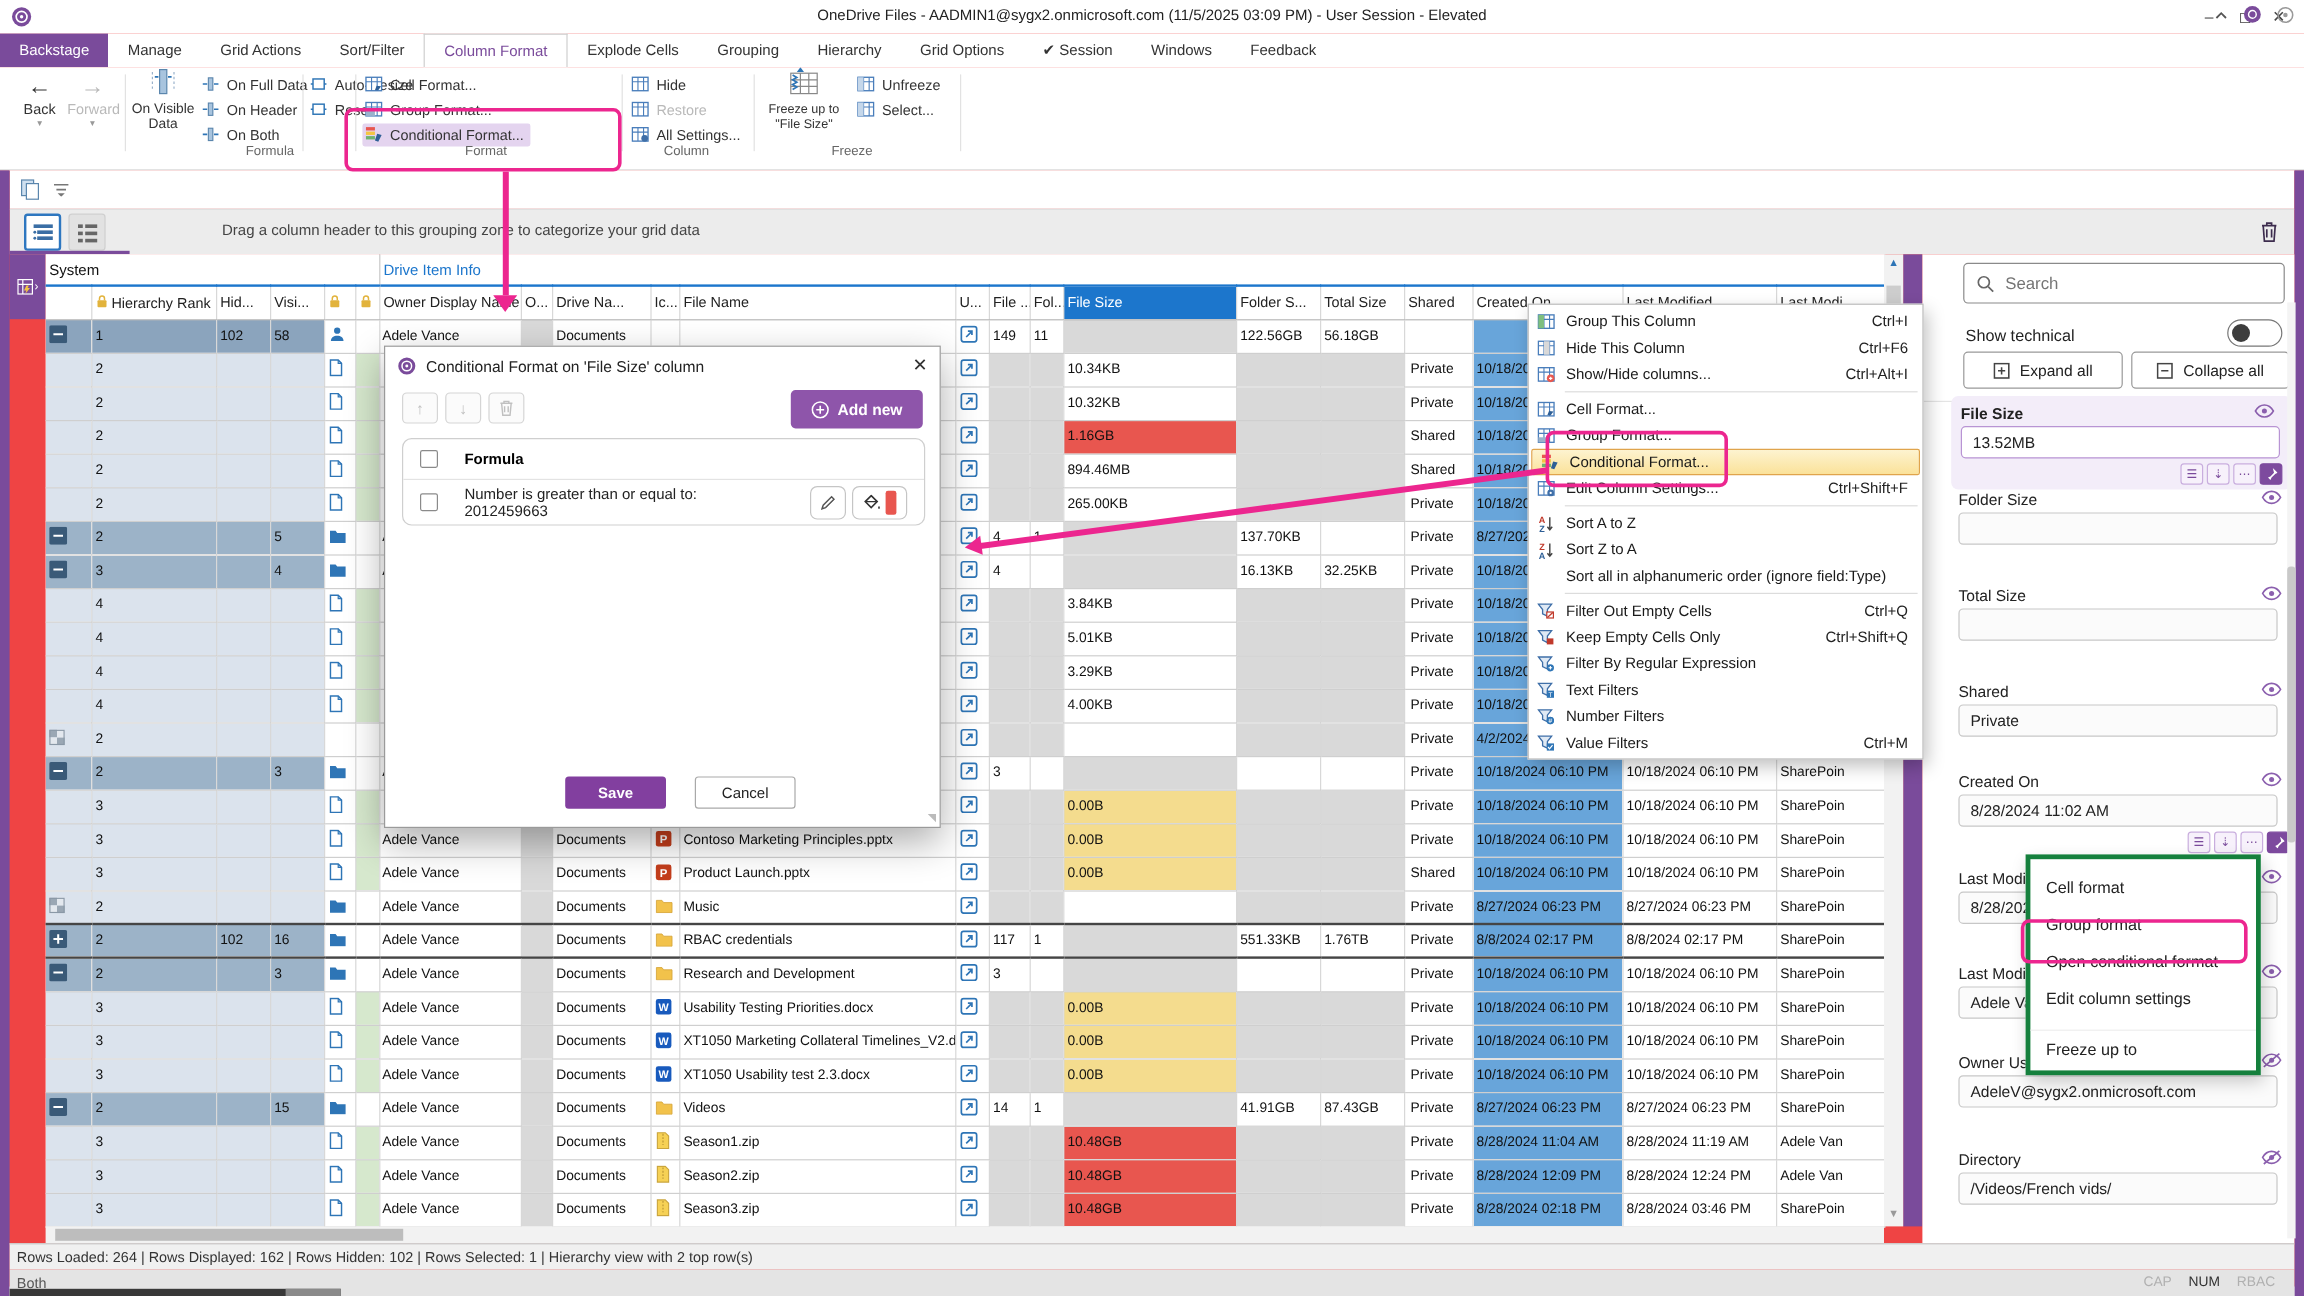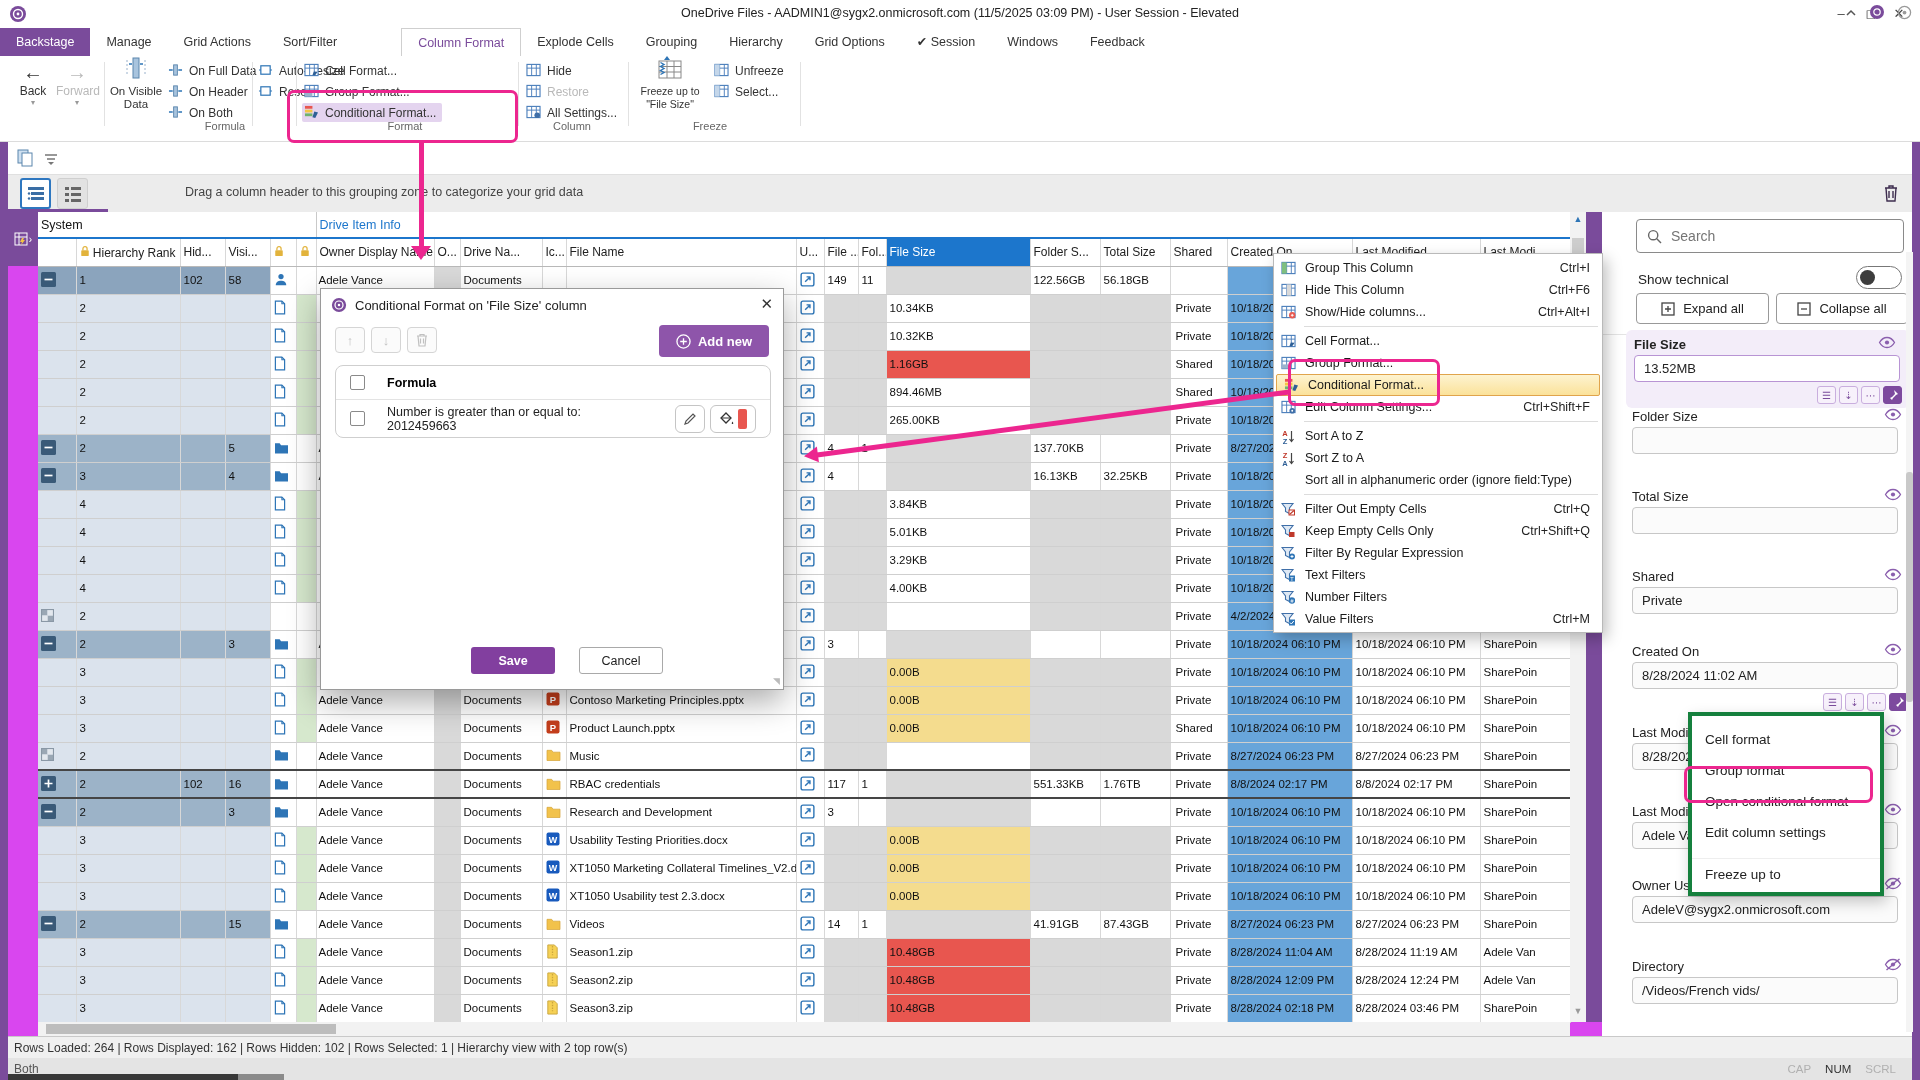--- a/index.html
+++ b/index.html
@@ -1,30 +1,30 @@
 <!DOCTYPE html>
 <html><head>
 <meta charset="utf-8">
 <style>
   * { margin:0; padding:0; box-sizing:border-box; }
   html,body { width:1920px; height:1080px; overflow:hidden; background:#fff;
     font-family:"Liberation Sans", sans-serif; }
-  #win { position:absolute; inset:0; width:1920px; height:1080px; background:#d946ef;border-radius:27px; }
+  #win { position:absolute; inset:0; width:1920px; height:1080px; background:#ef4444;border-radius:27px; }
 
   
   .titlebar { position:absolute; left:0; top:0; width:1920px; height:28px; background:#fff; }
   .applogo { position:absolute; left:9px; top:5px; width:18px; height:18px; }
   .title { position:absolute; left:0; right:0; top:6px; text-align:center; font-size:12.5px; color:#222; }
   .wctl { position:absolute; top:4px; width:30px; height:20px; text-align:center; color:#444; font-size:13px; line-height:20px; }
 
   
   .tabrow { position:absolute; left:0; top:28px; width:1920px; height:28px; background:#fff; display:flex; }
   .tab { height:28px; line-height:28px; padding:0 16px; font-size:12.5px; color:#333; white-space:nowrap; }
   .tab.backstage { background:#7a4b9b; color:#fff; }
-  .tab.active { color:#7a4b9b; border:1px solid #cfcfcf; border-bottom:none; background:#fff;margin-left:48px; }
+  .tab.active { color:#7a4b9b; border:1px solid #cfcfcf; border-bottom:none; background:#fff; }
   .tabicons { position:absolute; right:8px; top:4px; display:flex; gap:12px; align-items:center; }
 
   
   .ribbon { position:absolute; left:0; top:56px; width:1920px; height:86px; background:#fff; border-bottom:1px solid #dcdcdc; }
   .rsep { position:absolute; top:6px; height:64px; width:1px; background:#e2e2e2; }
   .rlabel { position:absolute; top:64px; font-size:11px; color:#666; width:120px; text-align:center; }
   .navbtn { position:absolute; top:4px; width:42px; text-align:center; font-size:12px; color:#333; }
   .navbtn .arr { font-size:20px; line-height:24px; }
   .navbtn .dd { font-size:8px; color:#999; }
   .navbtn.dis { color:#b9b9b9; }
@@ -1675,19 +1675,19 @@
       <div class="pmi gap">Freeze up to</div>
     </div>
   <div class="pinkbox" style="left:1684px;top:766px;width:189px;height:37px"></div>
 
   <div class="sbar1"><span>Rows Loaded: 264 | Rows Displayed: 162 | Rows Hidden: 102 | Rows Selected: 1 | Hierarchy view with 2 top row(s)</span></div>
   <div class="sbar2">
     <span>Both</span>
     <span class="skeys" id="skeys">
         <span class="skey">CAP</span>
         <span class="skey on">NUM</span>
-        <span class="skey">SCRL</span>
+        <span class="skey">RBAC</span>
       </span>
   </div>
   <div class="taskbar">
       <i></i>
     </div>
 </div>
 
 </body></html>

